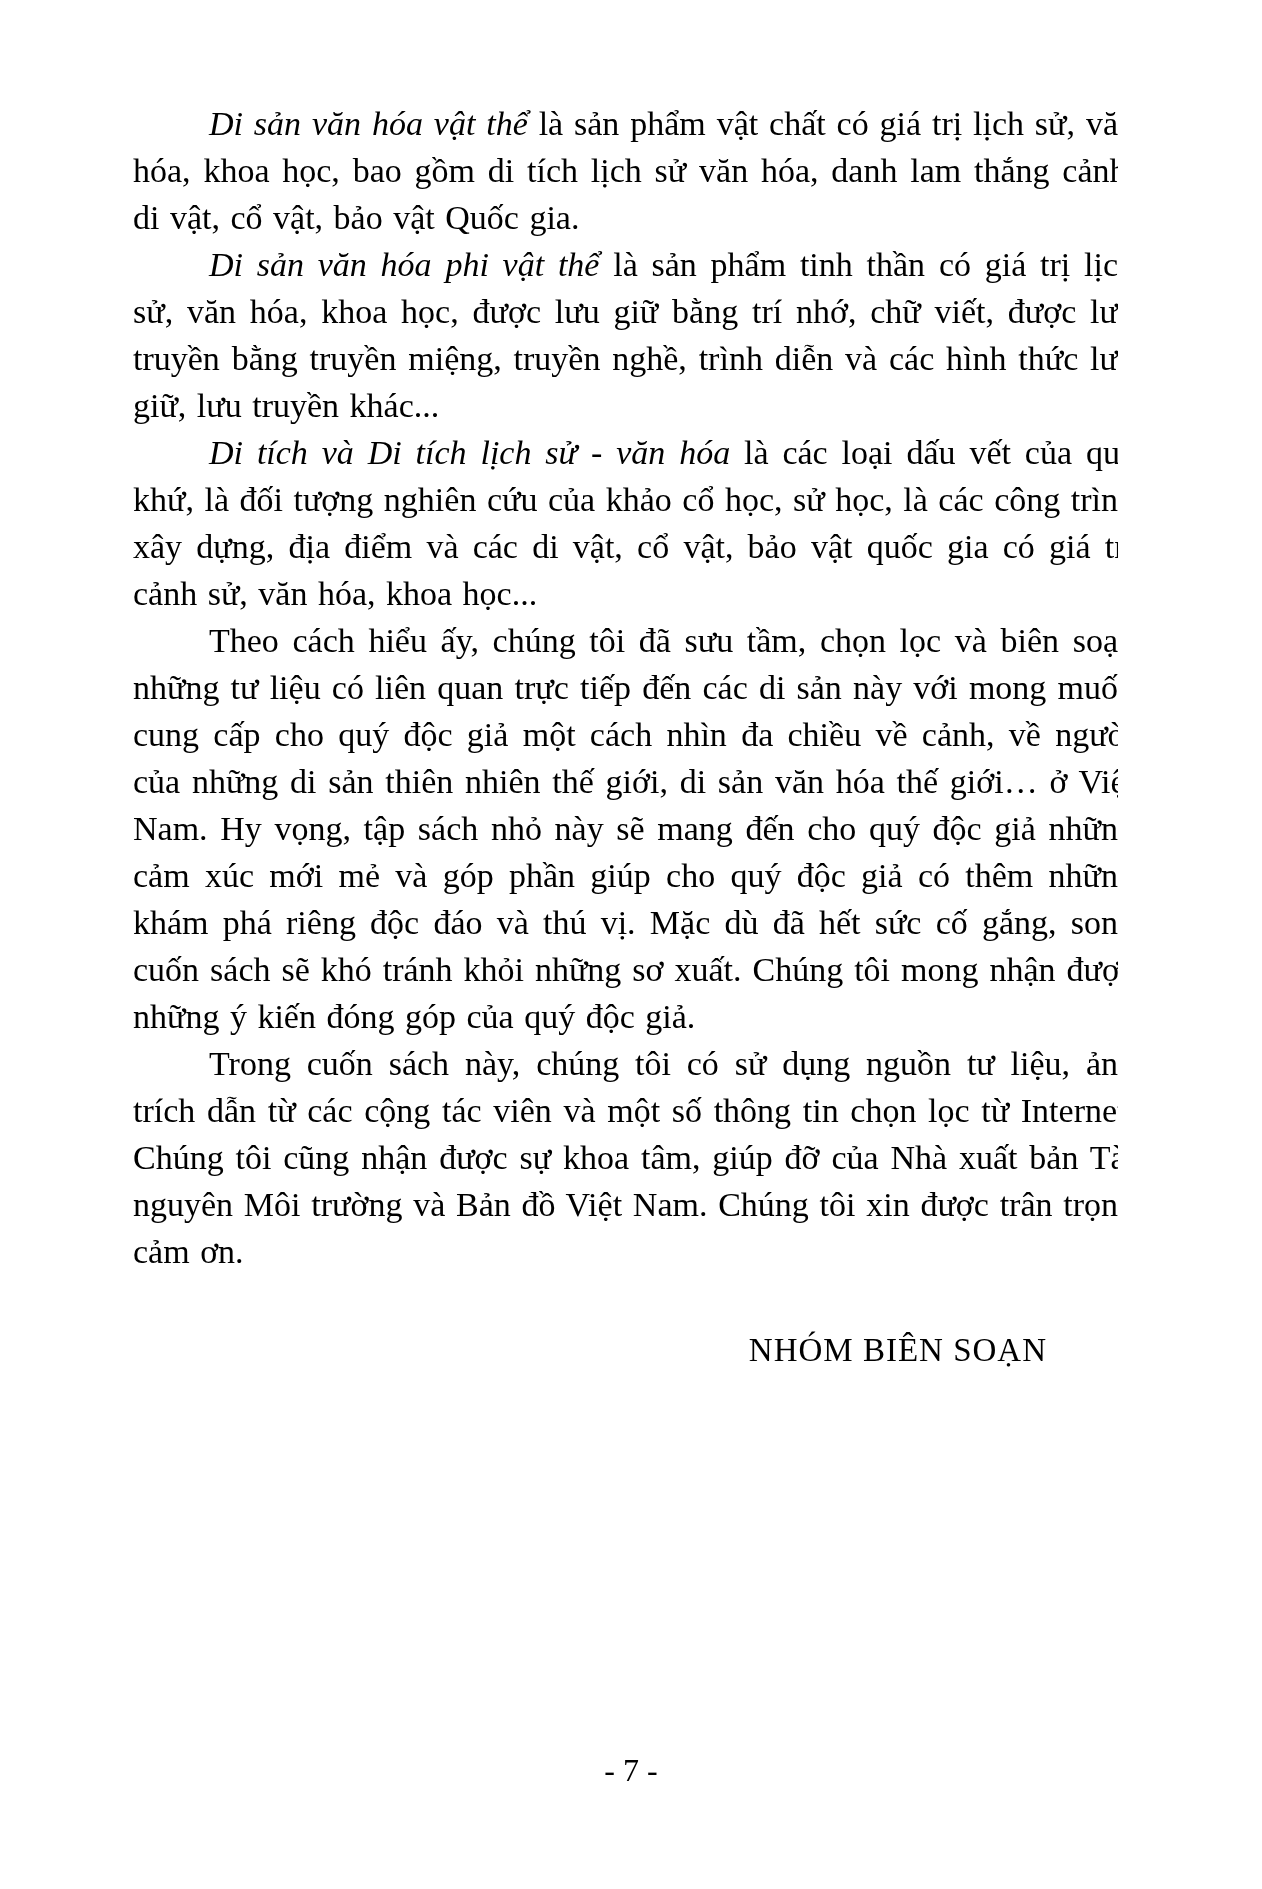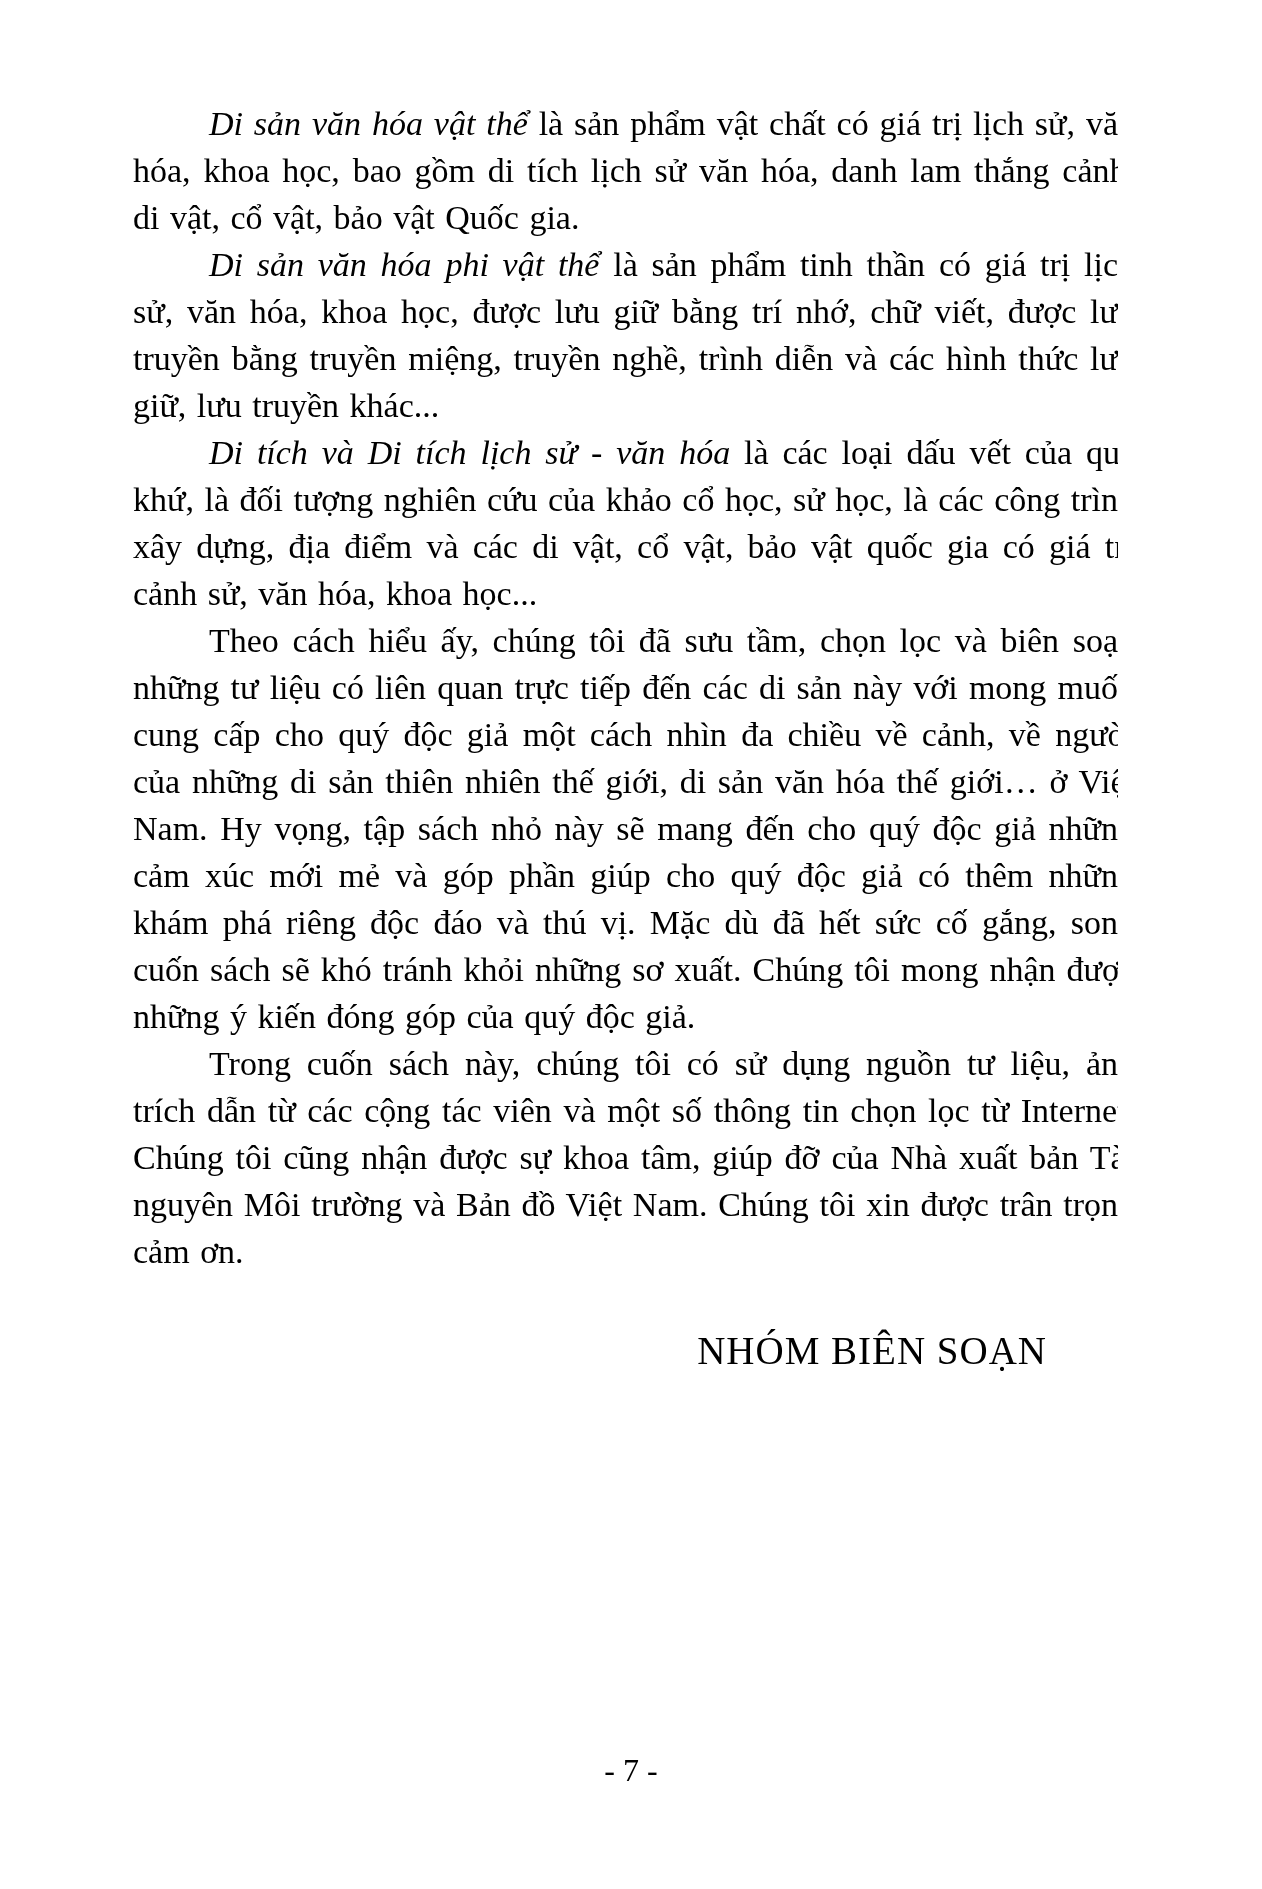--- a/index.html
+++ b/index.html
@@ -28,21 +28,21 @@
     line-height: 47px;
     text-align: justify;
     text-indent: 76px;
     word-spacing: 2px;
   }
   .par .lead {
     font-style: italic;
   }
   .signature {
     margin-top: 52px;
-    font-size: 39px;
+    font-size: 33px;
     line-height: 47px;
     text-align: right;
     padding-right: 88px;
     letter-spacing: 1px;
   }
   .page-number {
     position: absolute;
     top: 1750px;
     left: 0;
     width: 1262px;

